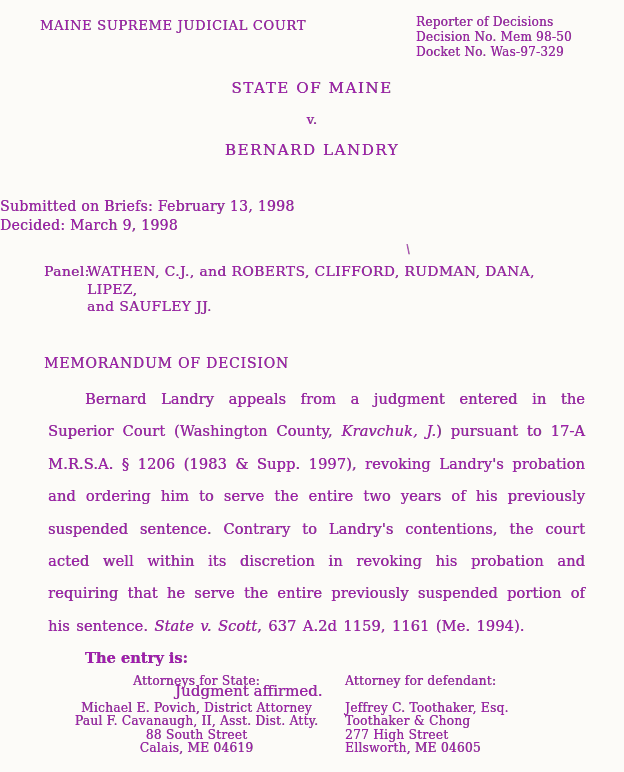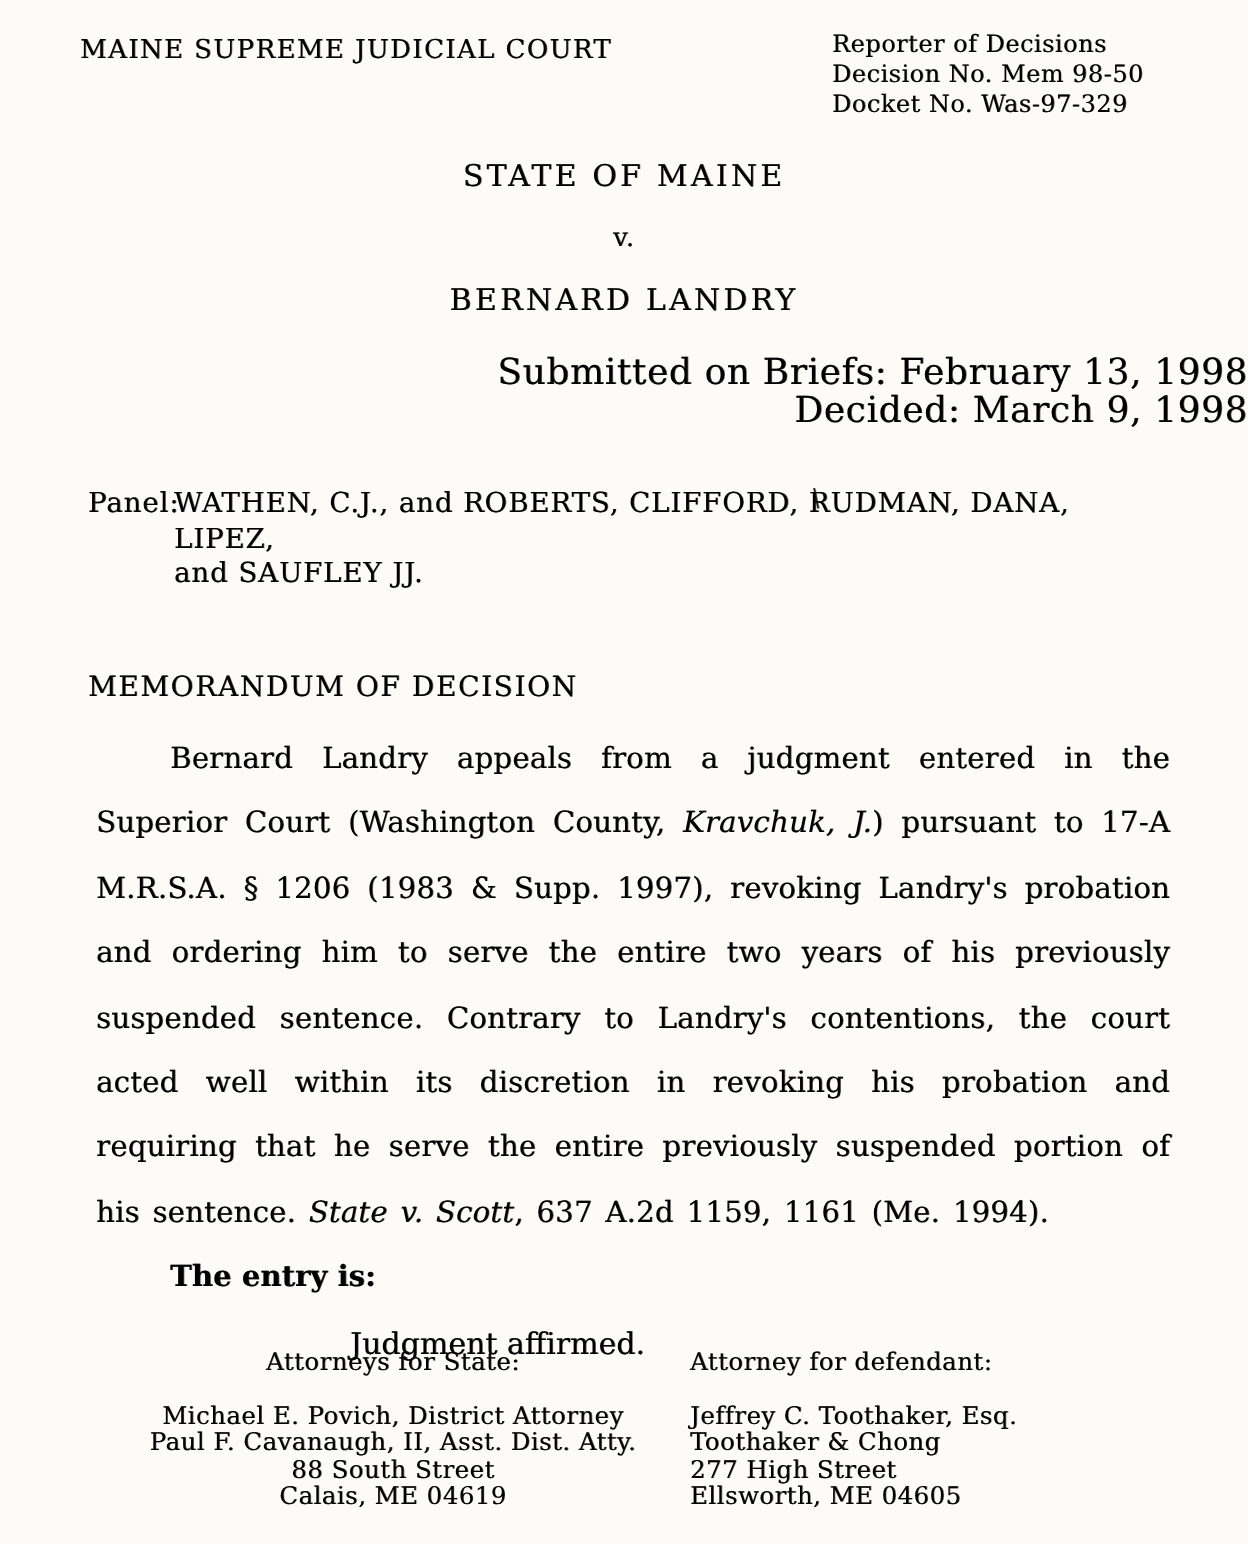--- a/index.html
+++ b/index.html
@@ -3,21 +3,21 @@
 <meta charset="utf-8">
 <style>
   html, body { margin: 0; padding: 0; }
   body { background: #fcfbf8; }
 
   .page {
     position: relative;
     width: 624px;
     height: 772px;
     background: #fcfbf8;
-    color: #000000;
+    color: #a21caf;
     font-family: "DejaVu Serif", "Liberation Serif", serif;
     overflow: hidden;
     text-shadow: 0.35px 0 0 rgba(27,27,27,0.65);
     border-radius: 20px;
   }
 
   
   .header-row {
     display: flex;
     justify-content: space-between;
@@ -36,23 +36,23 @@
     text-align: left;
     width: 168px;
   }
 
   
   .caption { text-align: center; margin-top: 20px; }
   .party-name { font-size: 15px; letter-spacing: 1.6px; }
   .versus { font-size: 13px; margin: 15px 0 14px 0; letter-spacing: 0.5px; }
 
   .dates {
-    text-align: right;
-    margin-top: 19px;
-    font-size: 18px;
+    text-align: left;
+    margin-top: 38px;
+    font-size: 14px;
     line-height: 18.5px;
     letter-spacing: 0.3px;
   }
 
   .scan-artifact {
     position: absolute;
     left: 406px;
     top: 242px;
     font-size: 12px;
     transform: rotate(6deg);

